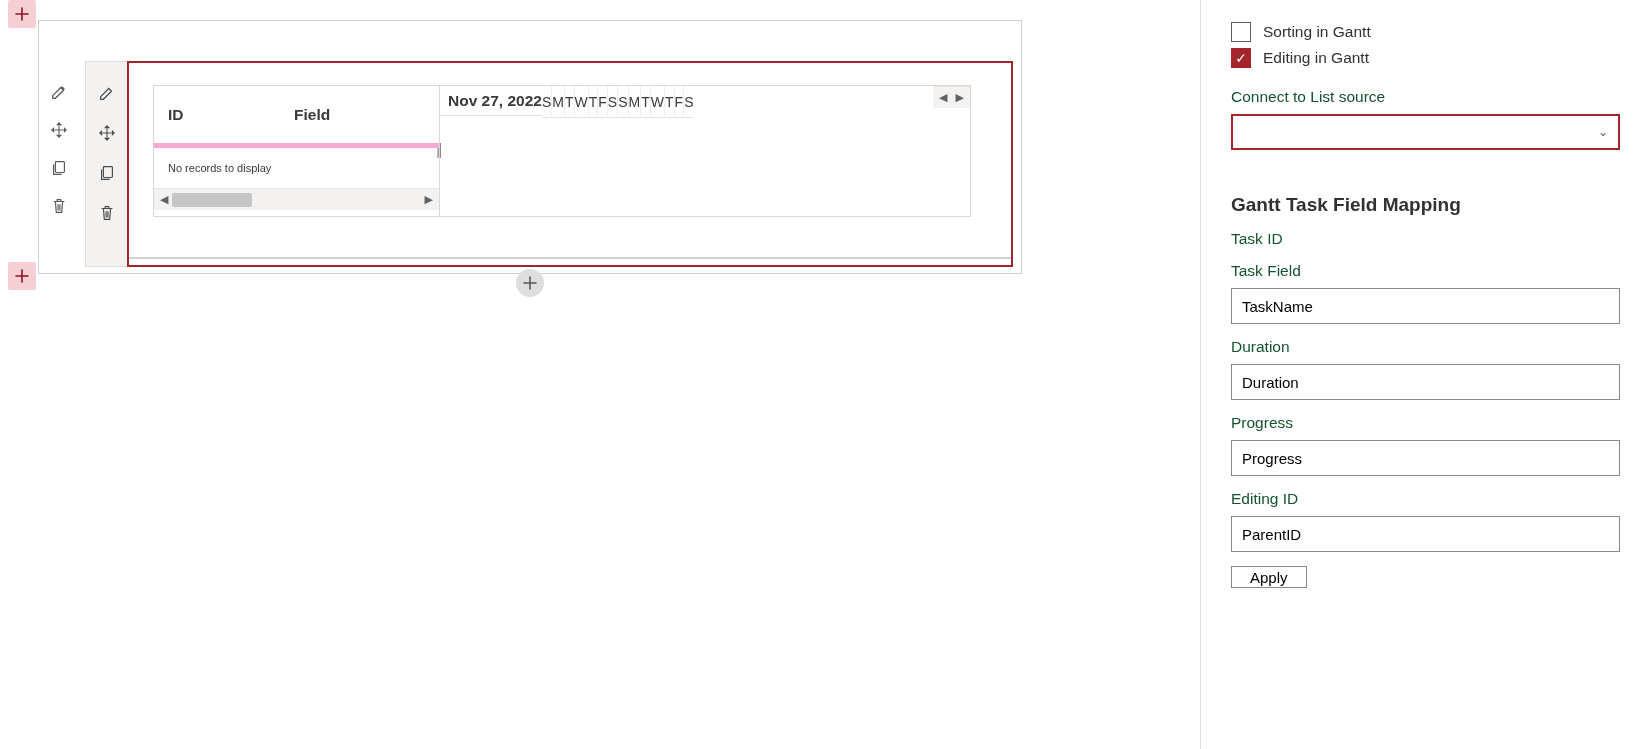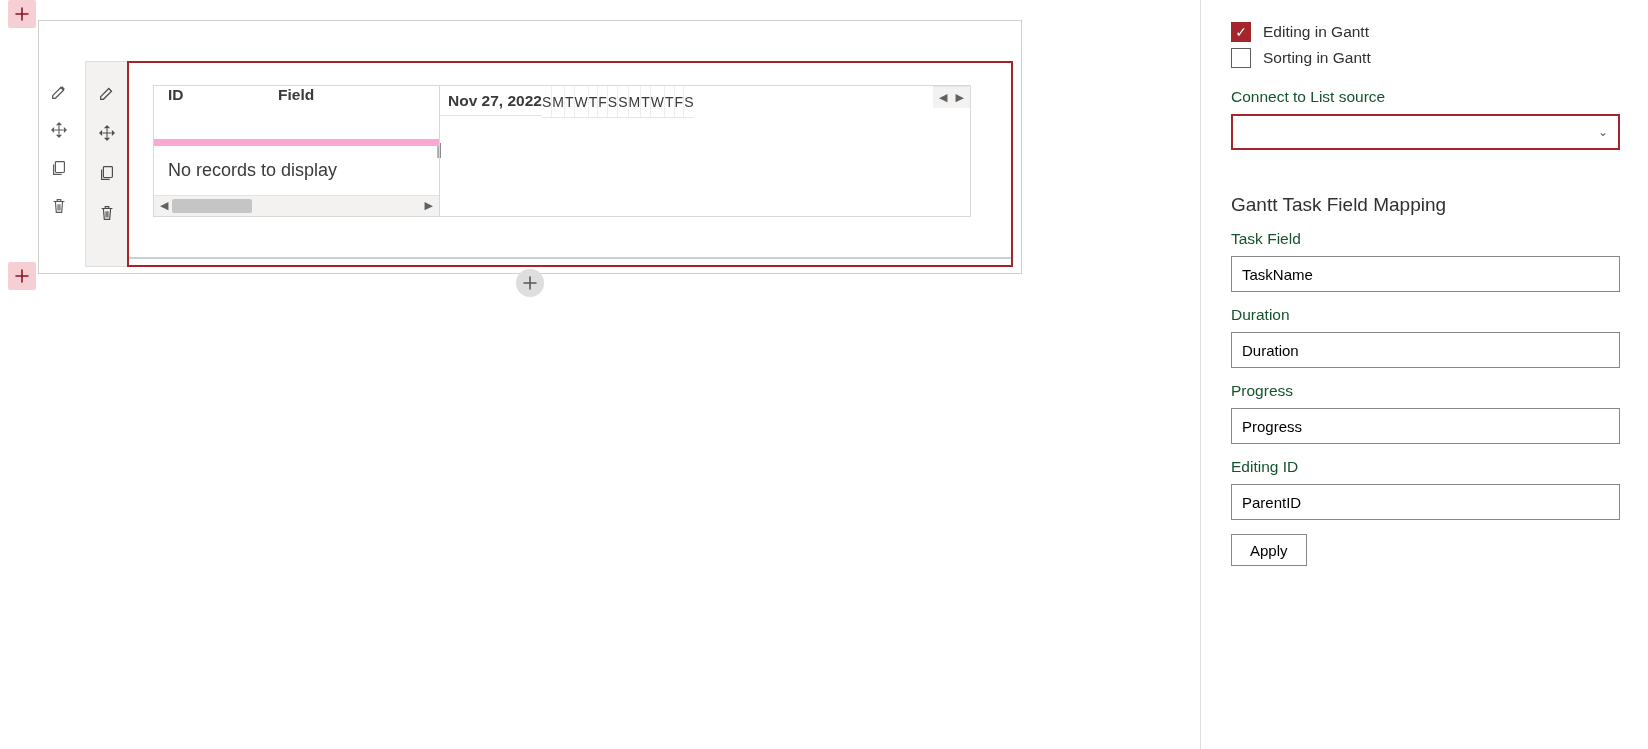--- a/index.html
+++ b/index.html
@@ -98,39 +98,41 @@
   }
   .gantt-left {
     flex: 0 0 286px;
     border-right: 1px solid #d8d8d8;
     display:flex; flex-direction:column;
     position: relative;
   }
   .gantt-left-header {
     display:flex;
     height: 62px;
-    border-bottom:7px solid #f9a8d4;
+    align-items:center;
+    border-bottom:5px solid #f9a8d4;
+    gap:16px;
   }
   .gantt-left-header .col-id {
     width: 100px;
     padding-left: 14px;
     font-weight: 600;
     color: #3a3a3a;
     font-size: 15.5px;
   }
   .gantt-left-header .col-name {
     flex:1;
     padding-left: 24px;
     font-weight: 600;
     color: #3a3a3a;
     font-size: 15.5px;
   }
   .gantt-empty {
     padding: 14px 14px;
-    font-size: 18px;
+    font-size: 11px;
     color: #3a3a3a;
   }
   .gantt-scroll {
     height: 22px;
     border-top: 1px solid #e4e4e4;
     background: #f4f2f1;
     display:flex; align-items:center;
     gap:4px;
     padding: 0 6px;
   }
@@ -225,41 +227,41 @@
     color: #14532d;
     margin-top: 20px;
     margin-bottom: 8px;
     font-weight: 400;
   }
   .panel-heading {
     font-size: 19px;
     color: #323130;
     margin-top: 44px;
     margin-bottom: 12px;
-    font-weight: 400;
+    font-weight: 700;
   }
   .panel-label.tight { margin-top: 14px; }
   .field-input, .dropdown {
     width: 100%;
     height: 36px;
     border: 1px solid #8a8886;
     padding: 0 10px;
     font-size: 15px;
     font-family: inherit;
     background:#fff;
   }
   .dropdown {
     display:flex; align-items:center; justify-content:flex-end;
     cursor:pointer;
   }
   .dropdown.error { border: 2px solid #a4262c; }
   .dropdown .chevron { font-size:12px; color:#605e5c; }
   .apply-btn {
     margin-top: 14px;
-    height: 32px;
+    height: 22px;
     padding: 0 18px;
     border: 1px solid #8a8886;
     background: #fff;
     font-size: 15px;
     cursor: pointer;
     font-family: inherit;
   }
   svg { display:block; }
 </style>
 </head>
@@ -383,35 +385,36 @@
       <div class="add-section-circle">
         <svg width="14" height="14" viewBox="0 0 14 14">
             <path d="M7 1v12M1 7h12" stroke="#575757" stroke-width="1.6" stroke-linecap="round"></path>
           </svg>
       </div>
     </div>
   </div>
 
   <div class="side-panel">
     <div class="checkbox-row">
+      <div class="chk"></div>
+      <span>Sorting in Gantt</span>
+    </div>
+    <div class="checkbox-row">
       <div class="chk checked"></div>
       <span>Editing in Gantt</span>
-    </div>
-    <div class="checkbox-row">
-      <div class="chk"></div>
-      <span>Sorting in Gantt</span>
     </div>
 
     <div class="panel-label">Connect to List source</div>
     <div class="dropdown error">
       <span class="chevron">⌄</span>
     </div>
 
     <div class="panel-heading">Gantt Task Field Mapping</div>
 
+    <div class="panel-label tight">Task ID</div>
 
     <div class="panel-label tight">Task Field</div>
     <input class="field-input" type="text" value="TaskName" style="">
 
 
     <div class="panel-label tight">Duration</div>
     <input class="field-input" type="text" value="Duration" style="">
 
     <div class="panel-label tight">Progress</div>
     <input class="field-input" type="text" value="Progress" style="">

